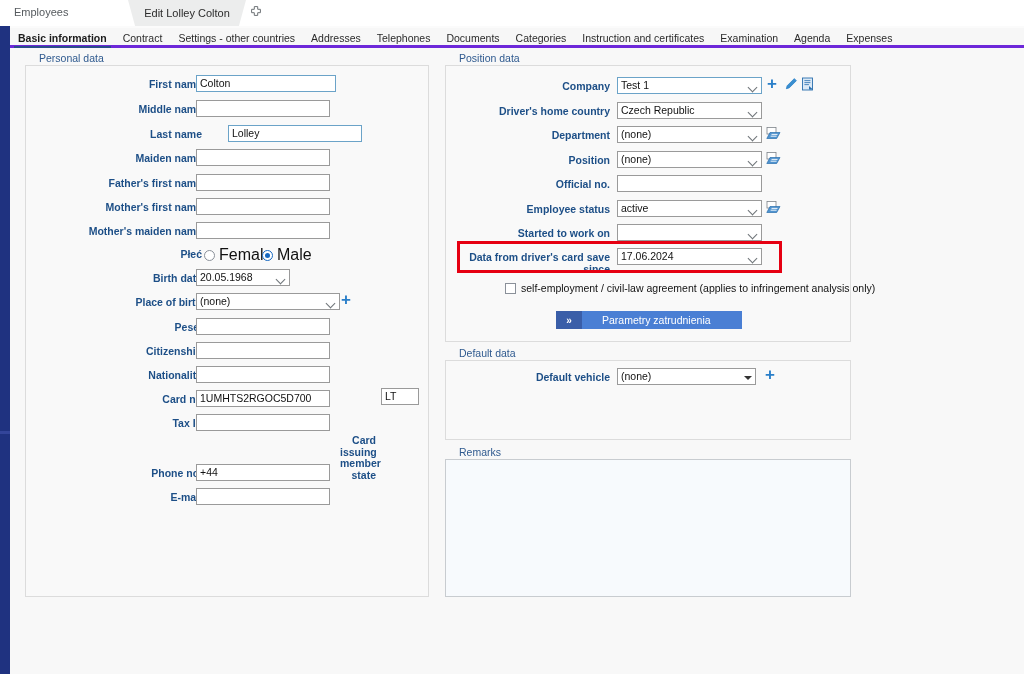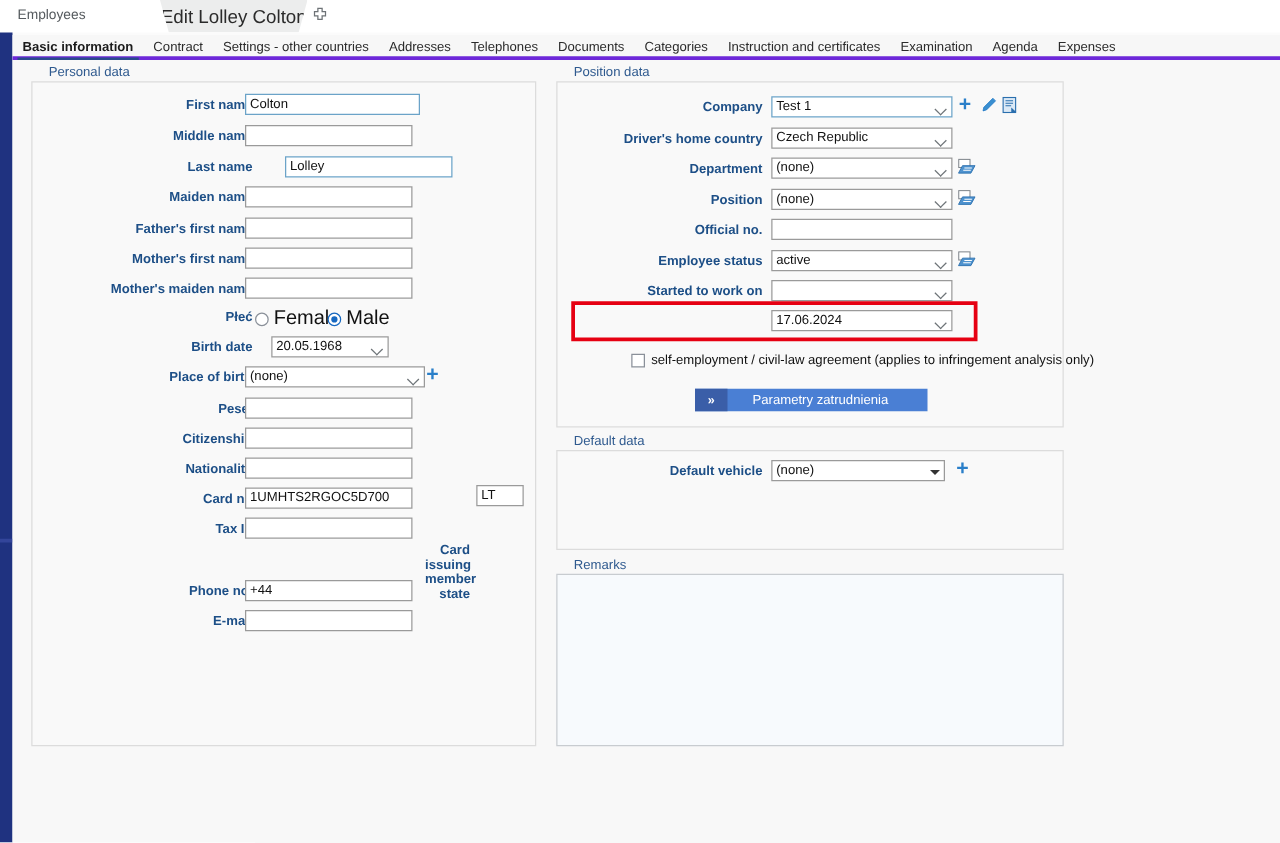--- a/index.html
+++ b/index.html
@@ -22,21 +22,21 @@
   }
   .topbar-label {
     position: absolute; left: 14px; top: 6px;
     font-size: 11px; color: #555a5e; text-align: center;
   }
   .doc-tab {
     position: absolute; left: 128px; top: 0px;
     width: 118px; height: 26px;
     background: #eceded;
     color: #2b2b2b;
-    font-size: 15px;
+    font-size: 11px;
     display: flex; align-items: center; justify-content: center;
     clip-path: polygon(0 0, 100% 0, 94% 100%, 6% 100%);
   }
   .doc-tab-add {
     position: absolute; left: 249px; top: 5px;
     width: 14px; height: 14px;
     color: #6d7276; font-size: 13px; line-height: 14px; text-align: center;
   }
 
   
@@ -254,21 +254,21 @@
     <div class="radio-wrap" style="left:194px; top:198px;">
       <span class="radio"></span>
       <span class="radio-txt">Female</span>
     </div>
     <div class="radio-wrap" style="left:252px; top:198px;">
       <span class="radio on"></span>
       <span class="radio-txt">Male</span>
     </div>
 
     <div class="lbl" style="left:100px; top:224px; width:92px;">Birth date</div>
-    <div class="fld combo" style="left:186px; top:221px; width:94px;margin-left:21px;">
+    <div class="fld combo" style="left:186px; top:221px; width:94px;">
       <span>20.05.1968</span>
       <span class="caret"></span>
     </div>
 
     <div class="lbl" style="left:86px; top:248px; width:106px;">Place of birth</div>
     <div class="fld combo" style="left:186px; top:245px; width:144px;">
       <span>(none)</span>
       <span class="caret"></span>
     </div>
     <div class="ic plus-ic" style="left:331px; top:245px;">+</div>
@@ -367,20 +367,21 @@
         <path d="M5.5 8.4h6M4.6 10.2h6" stroke="#ffffff" stroke-width="0.9"></path>
       </svg>
     </div>
 
     <div class="lbl" style="left:480px; top:179px; width:120px;">Started to work on</div>
     <div class="fld combo" style="left:607px; top:176px; width:145px;">
       <span></span>
       <span class="caret"></span>
     </div>
 
+    <div class="lbl" style="left:455px; top:203px; width:145px;">Data from driver's card save since</div>
     <div class="fld combo" style="left:607px; top:200px; width:145px;">
       <span>17.06.2024</span>
       <span class="caret"></span>
     </div>
     <div class="redbox" style="left:447px; top:193px; width:325px; height:32px;"></div>
 
     <div class="cb-wrap" style="left:495px; top:234px;">
       <span class="cb"></span>
       <span class="cb-txt">self-employment / civil-law agreement (applies to infringement analysis only)</span>
     </div>

